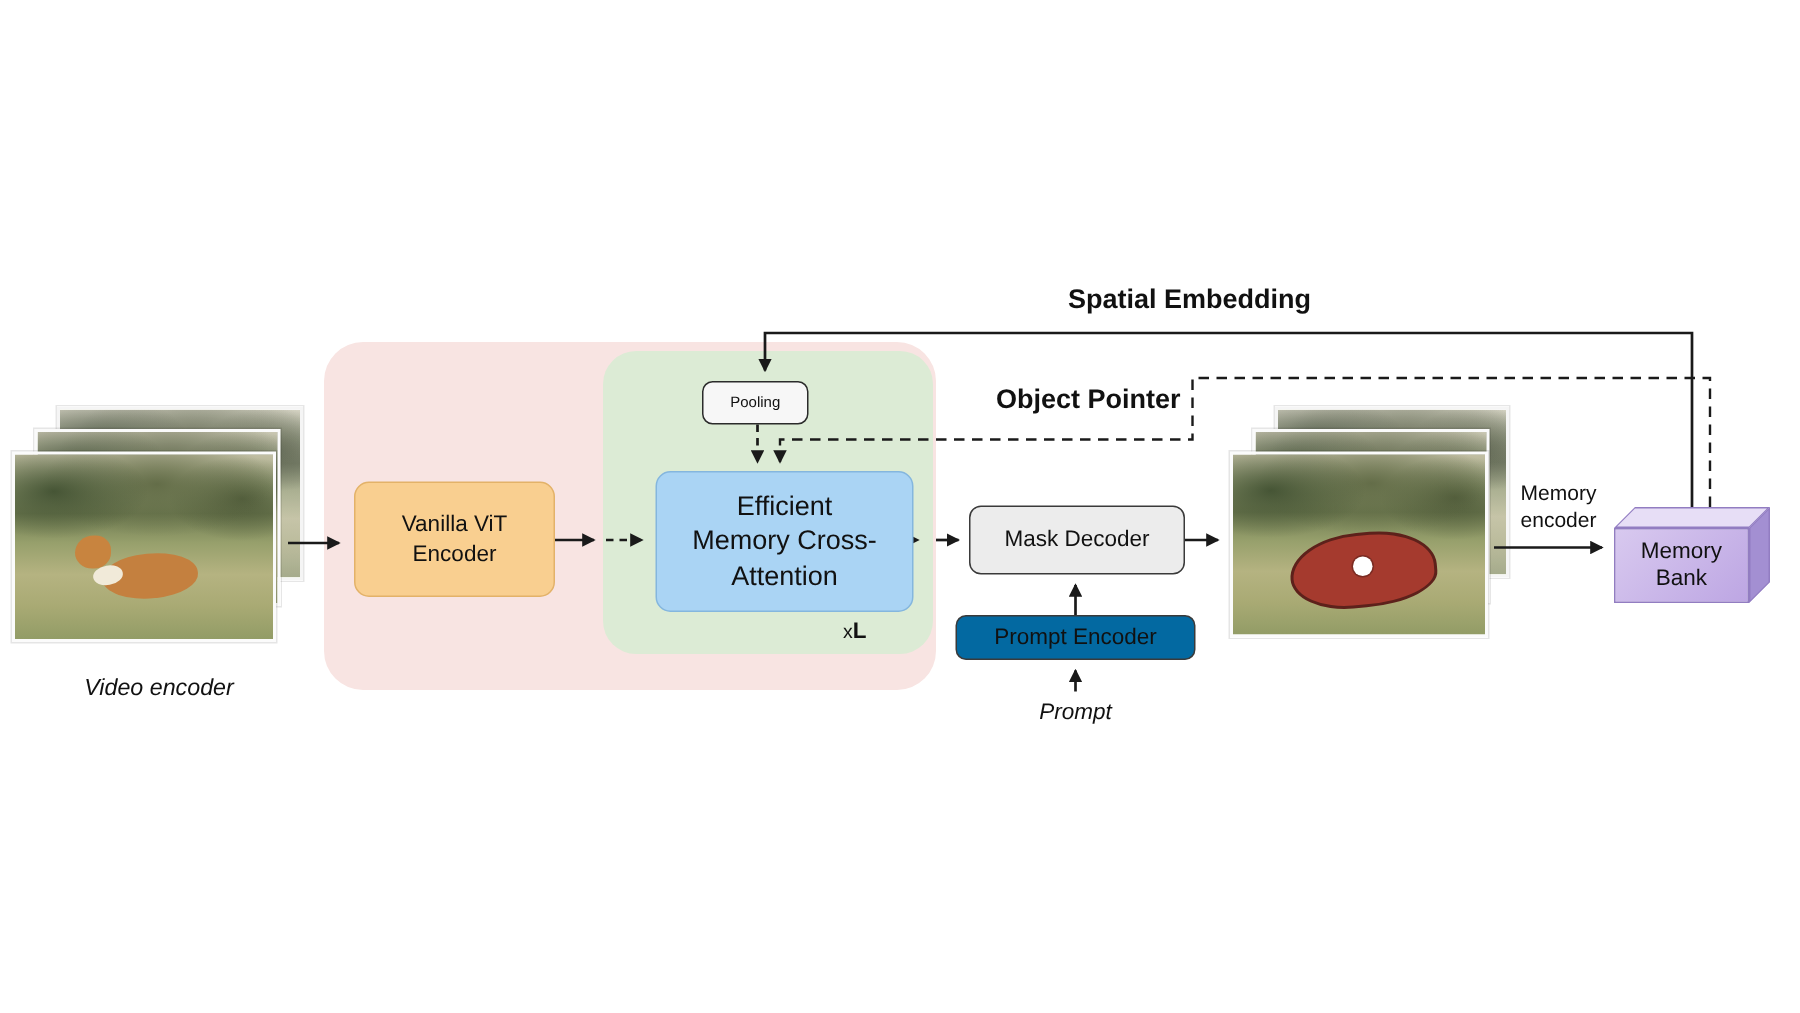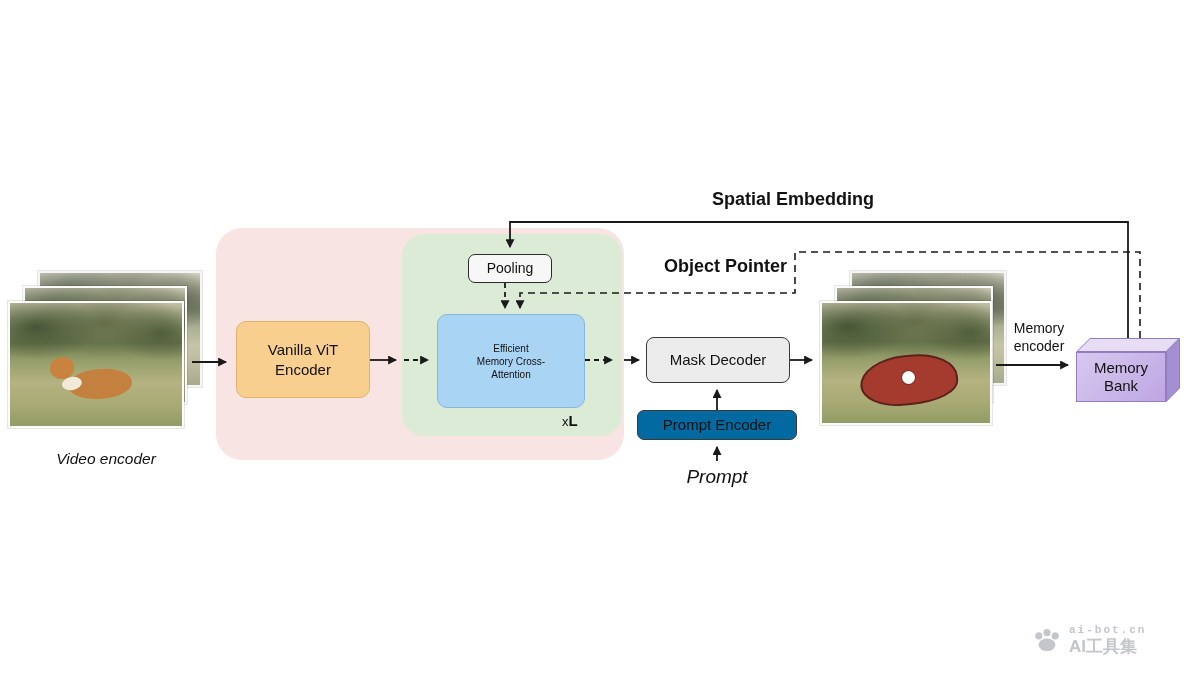--- a/index.html
+++ b/index.html
@@ -24,28 +24,28 @@
   .block {
     display:flex; align-items:center; justify-content:center;
     text-align:center; white-space:pre-line; line-height:1.3;
   }
   .vit-block {
     left:236px; top:321px; width:134px; height:77px;
     background:#f9cf90; border:1px solid #e3b269; border-radius:10px;
     font-size:15px;
   }
   .pooling-block {
-    left:468px; top:254px; width:84px; height:29px;
+    left:468px; top:254px; width:71px; height:29px;
     background:#f7f7f7; border:1.5px solid #2b2b2b; border-radius:7px;
-    font-size:14px;
+    font-size:10px;
   }
   .attn-block {
-    left:437px; top:314px; width:148px; height:94px;
+    left:437px; top:314px; width:172px; height:94px;
     background:#aad4f4; border:1px solid #84b6de; border-radius:10px;
-    font-size:10px;
+    font-size:18px;
   }
   .mask-decoder-block {
     left:646px; top:337px; width:144px; height:46px;
     background:#ececec; border:1.4px solid #3a3a3a; border-radius:8px;
     font-size:15px;
   }
   .prompt-encoder-block {
     left:637px; top:410px; width:160px; height:30px;
     background:#0369a1; border:1.4px solid #3a3a3a; border-radius:7px;
     font-size:15px;
@@ -54,21 +54,21 @@
   .xl-label .xs { font-size:13px; }
   .xl-label .xb { font-weight:bold; font-size:15px; }
 
   
   .lbl-bold { font-weight:bold; font-size:18px; }
   .spatial-lbl { left:712px; top:189px; }
   .objptr-lbl  { left:664px; top:256px; }
   .video-lbl   { left:28px; top:450px; width:156px; text-align:center;
                  font-style:italic; font-size:15.5px; }
   .prompt-lbl  { left:682px; top:466px; width:70px; text-align:center;
-                 font-style:italic; font-size:19px; }
+                 font-style:italic; font-size:15px; }
   .memenc-lbl  { left:1003px; top:320px; width:72px; text-align:center;
                  font-size:14px; line-height:1.25; white-space:pre-line; }
 
   
   .frame {
     position:absolute; border:2px solid #fbfbfb;
     box-shadow:0 0 0 1px rgba(0,0,0,0.10);
     background:
       radial-gradient(90px 45px at 15% 20%, rgba(58,74,44,.85), rgba(58,74,44,0) 70%),
       radial-gradient(110px 50px at 55% 16%, rgba(86,96,60,.80), rgba(86,96,60,0) 70%),
@@ -193,26 +193,14 @@
     <div class="mask-dot"></div>
   </div>
 
   <div class="abs memenc-lbl layer4">Memory
 encoder</div>
   <div class="abs mb-top layer2"></div>
   <div class="abs mb-side layer2"></div>
   <div class="abs mb-front layer4">Memory
 Bank</div>
 
-  <div class="abs watermark layer4">
-    <svg width="30" height="30" viewBox="0 0 22 18">
-      <circle cx="5" cy="6" r="2.6" fill="#c3c6ca"></circle>
-      <circle cx="11" cy="3.6" r="2.6" fill="#c3c6ca"></circle>
-      <circle cx="17" cy="6" r="2.6" fill="#c3c6ca"></circle>
-      <ellipse cx="11" cy="12.5" rx="6.2" ry="4.6" fill="#c3c6ca"></ellipse>
-    </svg>
-    <div class="wm-col">
-      <span class="wm-site">ai-bot.cn</span>
-      <span class="wm-name">AI工具集</span>
-    </div>
-  </div>
 
 </div>
 
 </body></html>

